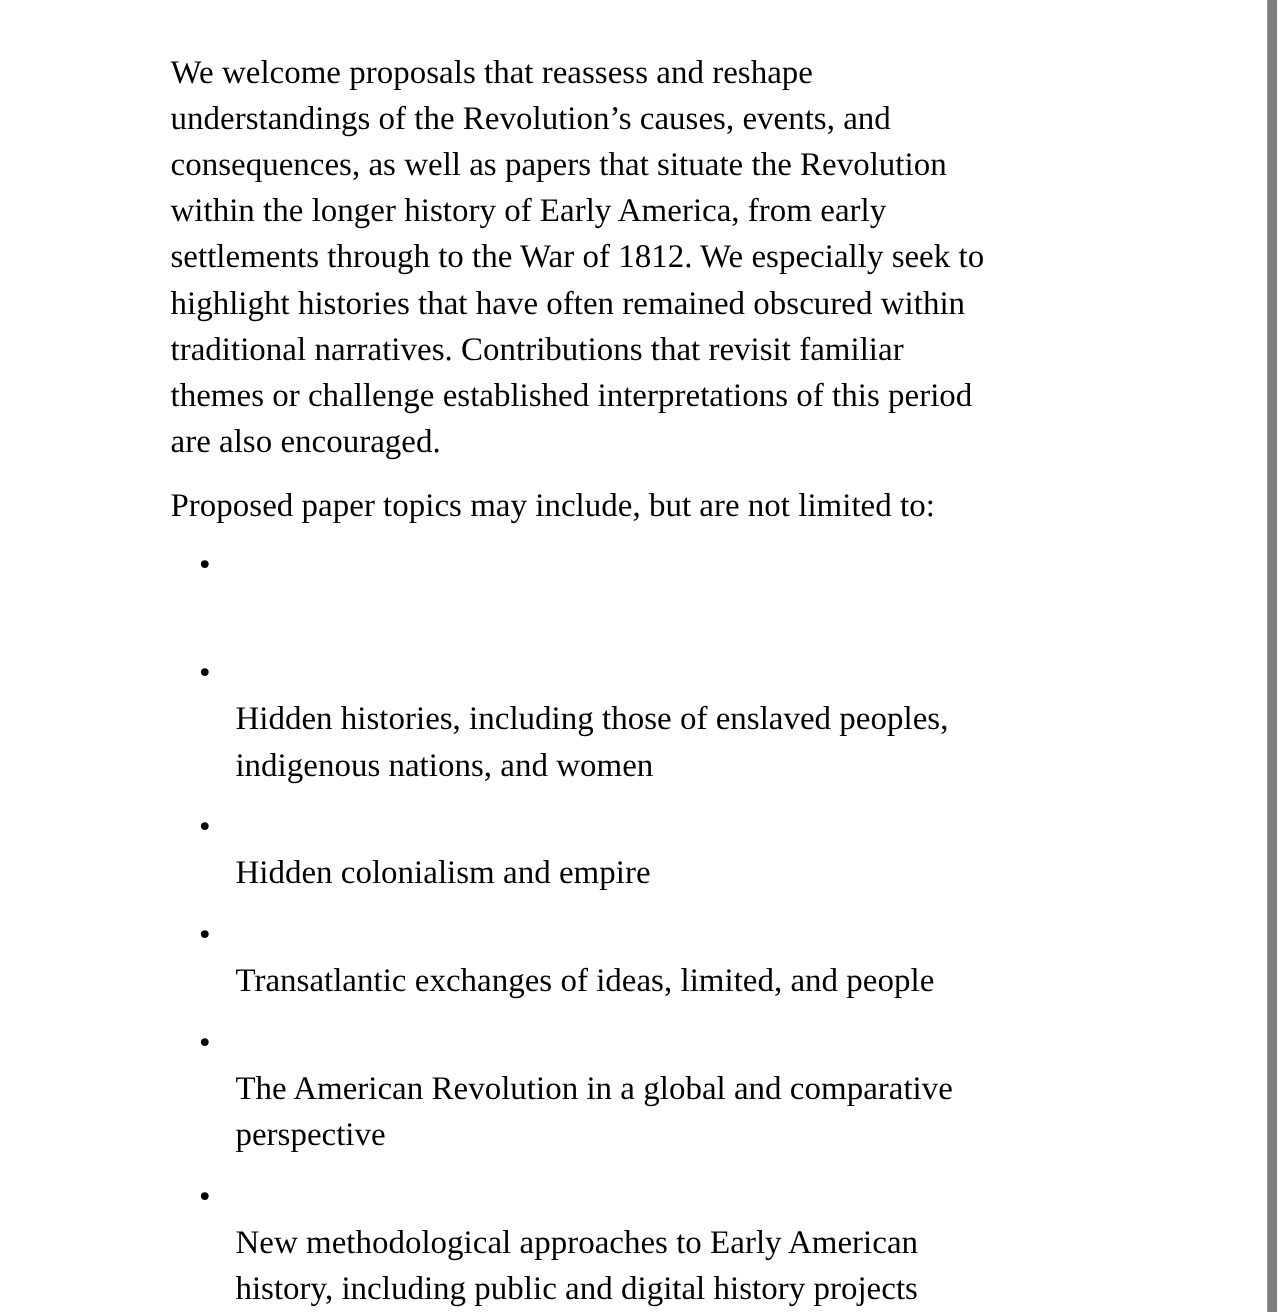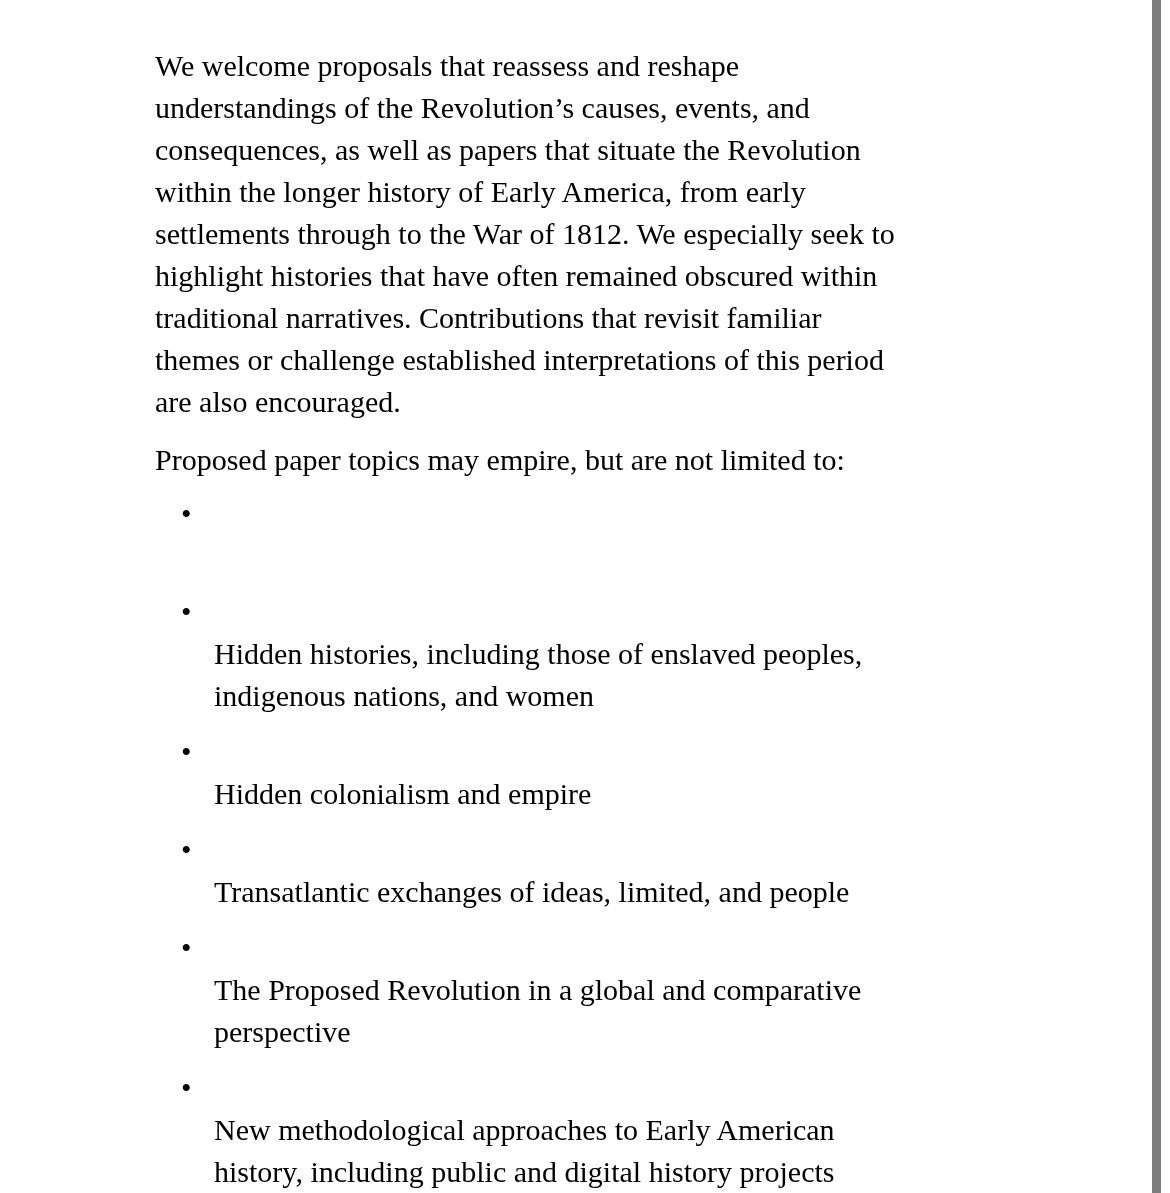--- a/index.html
+++ b/index.html
@@ -66,38 +66,38 @@
   <p class="para">We welcome proposals that reassess and reshape
 understandings of the Revolution’s causes, events, and
 consequences, as well as papers that situate the Revolution
 within the longer history of Early America, from early
 settlements through to the War of 1812. We especially seek to
 highlight histories that have often remained obscured within
 traditional narratives. Contributions that revisit familiar
 themes or challenge established interpretations of this period
 are also encouraged.</p>
 
-  <p class="para topics-lead">Proposed paper topics may empire, but are not limited to:</p>
+  <p class="para topics-lead">Proposed paper topics may include, but are not limited to:</p>
 
   <ul class="topics">
     <li>
       <span class="marker">•</span>
     </li>
     <li>
       <span class="marker">•</span><span>Hidden histories, including those of enslaved peoples,
 indigenous nations, and women</span>
     </li>
     <li>
       <span class="marker">•</span><span>Hidden colonialism and empire</span>
     </li>
     <li>
       <span class="marker">•</span><span>Transatlantic exchanges of ideas, limited, and people</span>
     </li>
     <li>
-      <span class="marker">•</span><span>The Proposed Revolution in a global and comparative
+      <span class="marker">•</span><span>The American Revolution in a global and comparative
 perspective</span>
     </li>
     <li>
       <span class="marker">•</span><span>New methodological approaches to Early American
 history, including public and digital history projects</span>
     </li>
   </ul>
 
 </div>
 

